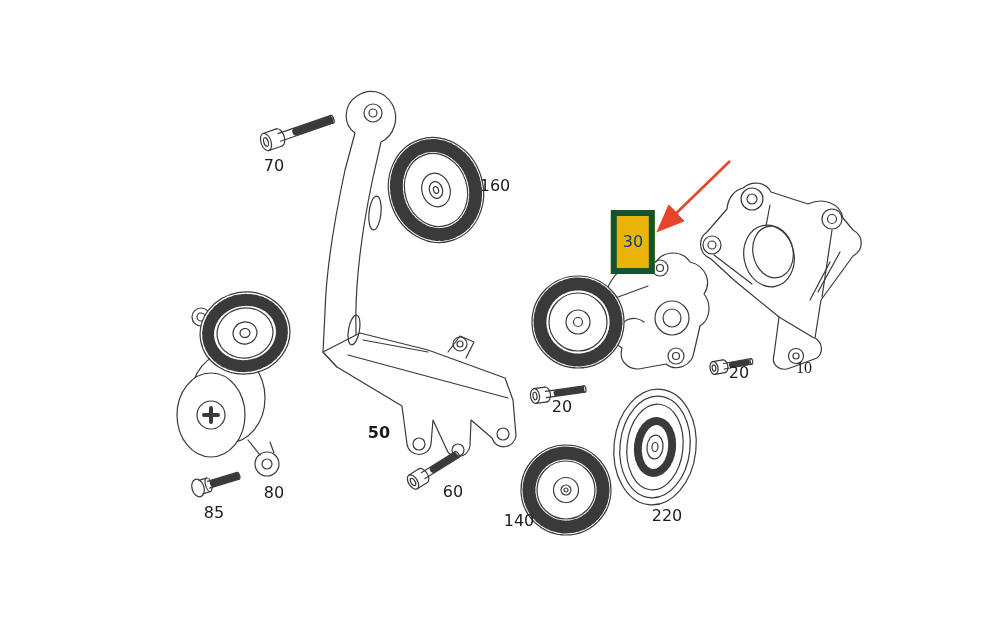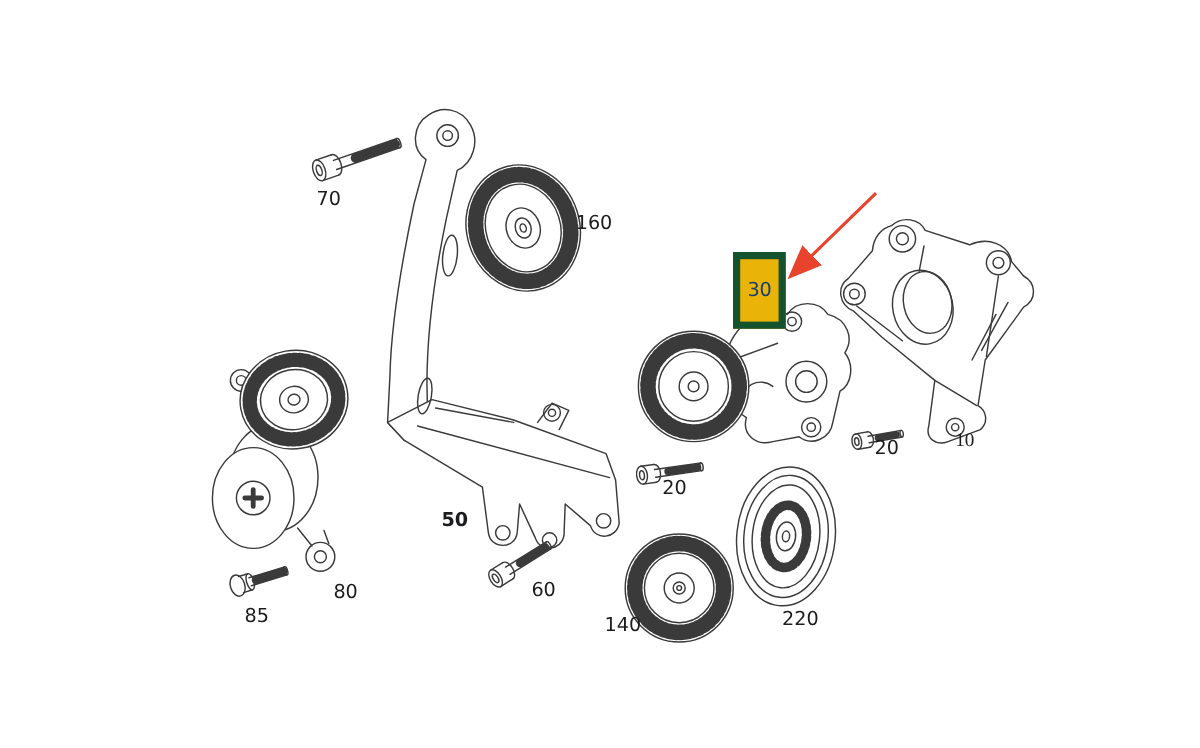--- a/index.html
+++ b/index.html
@@ -181,19 +181,19 @@
     </g>
   </svg>
 
   <div class="part-label" style="left:266px; top:166px;">70</div>
   <div class="part-label" style="left:487px; top:186px;">160</div>
   <div class="part-label highlighted" style="left:625px; top:242px;">30</div>
   <div class="part-label" style="left:371px; top:433px;font-weight:bold;">50</div>
   <div class="part-label" style="left:554px; top:407px;">20</div>
   <div class="part-label" style="left:731px; top:373px;">20</div>
   <div class="part-label" style="left:796px; top:368px;font-family:Liberation Serif, serif;">10</div>
-  <div class="part-label" style="left:280px; top:493px;">80</div>
+  <div class="part-label" style="left:266px; top:493px;">80</div>
   <div class="part-label" style="left:206px; top:513px;">85</div>
   <div class="part-label" style="left:445px; top:492px;">60</div>
   <div class="part-label" style="left:511px; top:521px;">140</div>
   <div class="part-label" style="left:659px; top:516px;">220</div>
 
 </div>
 
 </body></html>

